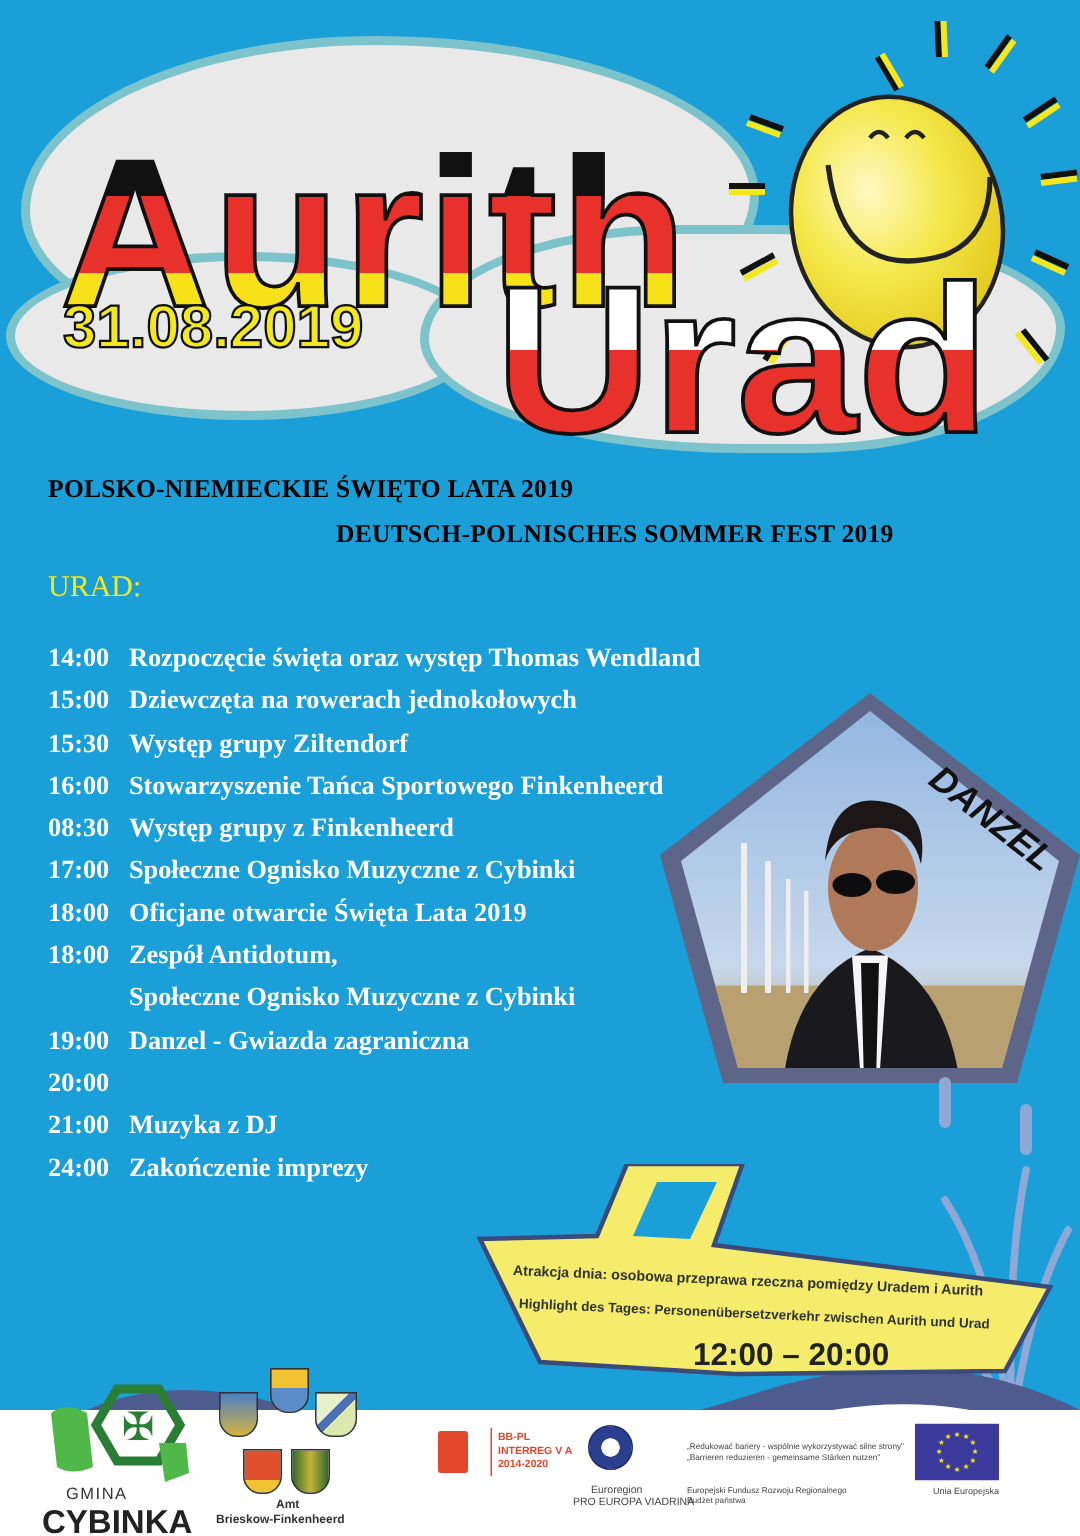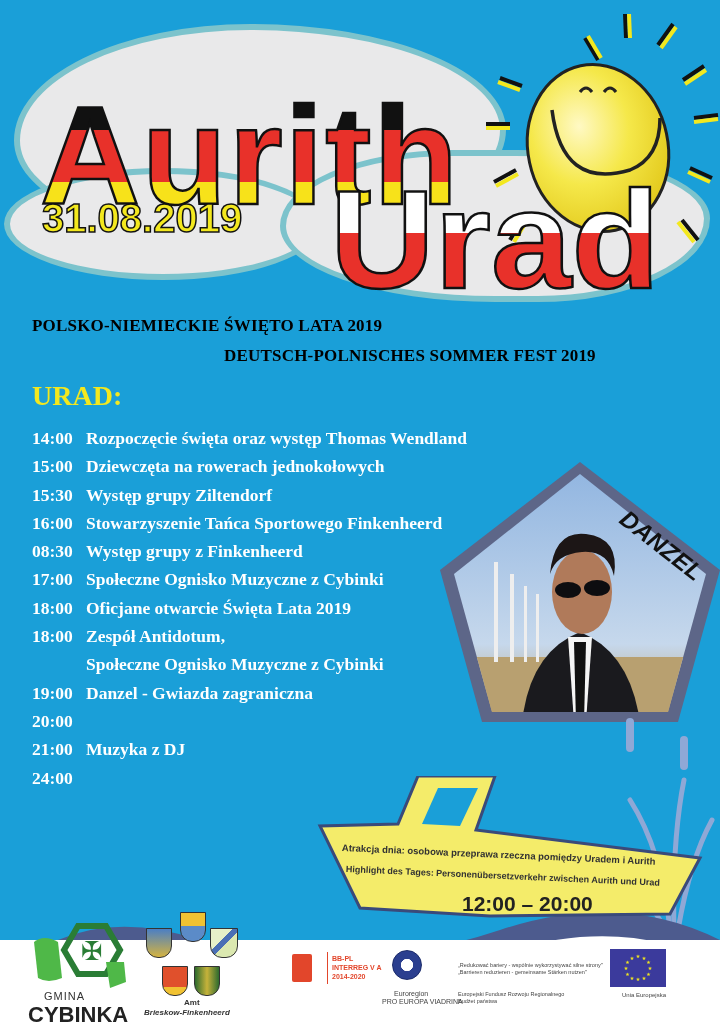--- a/index.html
+++ b/index.html
@@ -1,21 +1,21 @@
 <!DOCTYPE html>
 <html><head>
 <meta charset="utf-8">
 <style>
   html,body{margin:0;padding:0;}
   body{width:720px;height:1024px;position:relative;overflow:hidden;background:#1a9fd8;font-family:"Liberation Serif",serif;}
   .abs{position:absolute;}
   .cloud{position:absolute;background:#e9e9ea;border:6px solid #7cc3cc;}
   .date{position:absolute;font-family:"Liberation Sans",sans-serif;font-weight:bold;color:#f3e81e;-webkit-text-stroke:1.5px #111;font-size:40px;}
   .sub{position:absolute;color:#000000;font-weight:bold;font-size:17px;letter-spacing:0.2px;}
-  .urad-h{position:absolute;color:#f3e81e;font-weight:bold;font-size:28px;}
+  .urad-h{position:absolute;color:#f3e81e;font-weight:normal;font-size:20px;}
   .sched{position:absolute;left:32px;top:424px;color:#fff;font-weight:bold;font-size:17.5px;}
   .row{height:28.3px;line-height:28.3px;white-space:nowrap;display:flex;}
   .row .t{width:48px;margin-right:6px;}
   .row.cont .t{visibility:hidden;}
   .boat-text{position:absolute;font-family:"Liberation Sans",sans-serif;color:#333;font-weight:bold;white-space:nowrap;}
   .small{font-family:"Liberation Sans",sans-serif;color:#444;font-size:7px;white-space:nowrap;position:absolute;}
 </style>
 </head>
 <body>
 
@@ -140,20 +140,21 @@
     </div>
   <div class="row">
       <span class="t">20:00</span>
     </div>
   <div class="row">
       <span class="t">21:00</span>
       <span>Muzyka z DJ</span>
     </div>
   <div class="row">
       <span class="t">24:00</span>
+      <span>Zakończenie imprezy</span>
     </div>
 </div>
 
 <svg class="abs" style="left:440px;top:462px;" width="280" height="260" viewBox="0 0 280 260">
   <defs>
     <clipPath id="pent">
         <polygon points="140,12 266,112 228,250 52,250 14,112"></polygon>
       </clipPath>
     <linearGradient id="sky" x1="0" y1="0" x2="0" y2="1">
       <stop offset="0" stop-color="#8fb4e0"></stop>
@@ -215,21 +216,21 @@
 </svg>
 <div class="small" style="left:44px;top:990px;font-size:11px;color:#333;letter-spacing:1px;">GMINA</div>
 <div class="small" style="left:28px;top:1002px;font-size:22px;font-weight:bold;color:#222;">CYBINKA</div>
 
 <div class="abs" style="left:146px;top:928px;width:24px;height:28px;background:linear-gradient(#4b7fc4,#d4b340);border:1px solid #333;border-radius:0 0 12px 12px;"></div>
 <div class="abs" style="left:180px;top:912px;width:24px;height:28px;background:linear-gradient(#f1c232 45%,#5b8bc8 45%);border:1px solid #333;border-radius:0 0 12px 12px;"></div>
 <div class="abs" style="left:210px;top:928px;width:26px;height:28px;background:linear-gradient(135deg,#e7f0c8 40%,#4a6fb5 40%,#4a6fb5 55%,#dbe8b0 55%);border:1px solid #333;border-radius:0 0 12px 12px;"></div>
 <div class="abs" style="left:162px;top:966px;width:24px;height:28px;background:linear-gradient(#e0502c 70%,#f1c232 70%);border:1px solid #333;border-radius:0 0 12px 12px;"></div>
 <div class="abs" style="left:194px;top:966px;width:24px;height:28px;background:linear-gradient(90deg,#2d6b2e,#c6b23a,#2d6b2e);border:1px solid #333;border-radius:0 0 12px 12px;"></div>
 <div class="small" style="left:184px;top:998px;font-size:8px;font-weight:bold;color:#333;">Amt</div>
-<div class="small" style="left:144px;top:1008px;font-size:8px;font-weight:bold;color:#333;font-style:italic;">Brieskow-Finkenheerd</div>
+<div class="small" style="left:144px;top:1008px;font-size:8px;font-weight:bold;color:#333;">Brieskow-Finkenheerd</div>
 
 <div class="abs" style="left:292px;top:954px;width:20px;height:28px;background:#e2462b;border-radius:2px;"></div>
 <div class="abs" style="left:327px;top:952px;width:1px;height:32px;background:#e2462b;"></div>
 <div class="small" style="left:332px;top:955px;font-size:7px;color:#e2462b;font-weight:bold;">BB-PL</div>
 <div class="small" style="left:332px;top:964px;font-size:7px;color:#e2462b;font-weight:bold;">INTERREG V A</div>
 <div class="small" style="left:332px;top:973px;font-size:7px;color:#e2462b;font-weight:bold;">2014-2020</div>
 
 <div class="abs" style="left:392px;top:950px;width:28px;height:28px;border-radius:50%;background:radial-gradient(circle,#fff 30%,#2b3f8f 32%);border:1px solid #1a2a6a;"></div>
 <div class="small" style="left:394px;top:990px;">Euroregion</div>
 <div class="small" style="left:382px;top:998px;">PRO EUROPA VIADRINA</div>

